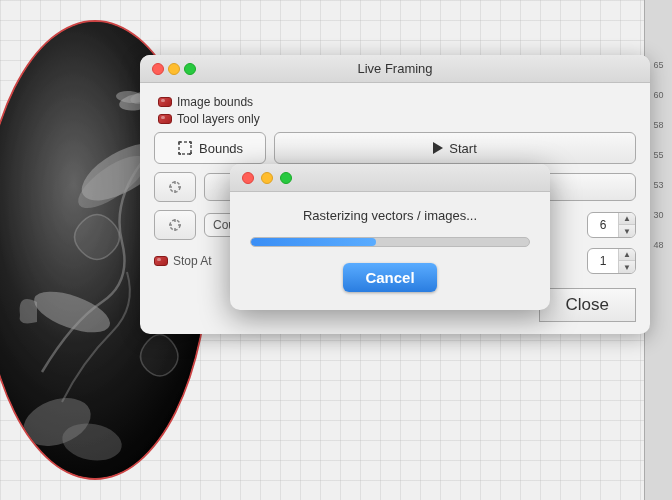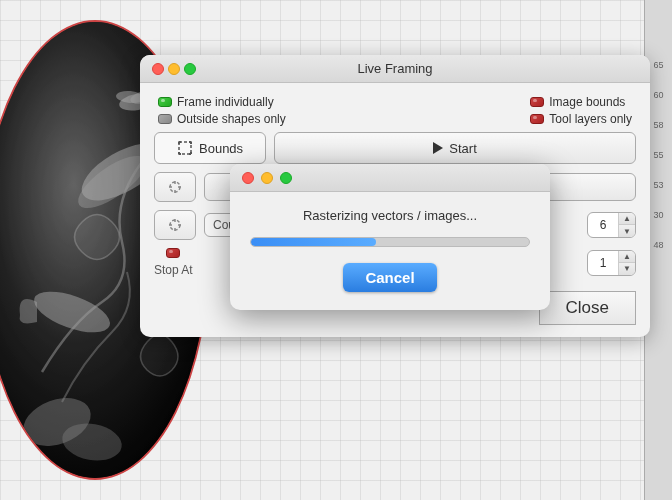--- a/index.html
+++ b/index.html
@@ -330,21 +330,20 @@
       margin-bottom: 10px;
       align-items: center;
     }
 
     .stop-label {
       display: flex;
       align-items: center;
       gap: 5px;
       font-size: 12px;
       color: #555;
-      flex-direction: column;
     }
 
     
     .close-row {
       display: flex;
       justify-content: flex-end;
       padding-top: 4px;
     }
 
     .btn-close {
@@ -488,30 +487,20 @@
   <div class="panel-titlebar">
     <div class="traffic-light tl-close"></div>
     <div class="traffic-light tl-min"></div>
     <div class="traffic-light tl-max"></div>
     <span class="titlebar-title">Live Framing</span>
   </div>
 
   <div class="panel-content">
 
     <div class="options-row">
-      <div class="option-group">
-        <div class="option-item">
-          <span class="led-green"></span>
-          <span>Frame individually</span>
-        </div>
-        <div class="option-item">
-          <span class="led-gray"></span>
-          <span>Outside shapes only</span>
-        </div>
-      </div>
       <div class="option-group">
         <div class="option-item">
           <span class="led-red"></span>
           <span>Image bounds</span>
         </div>
         <div class="option-item">
           <span class="led-red"></span>
           <span>Tool layers only</span>
         </div>
       </div>

